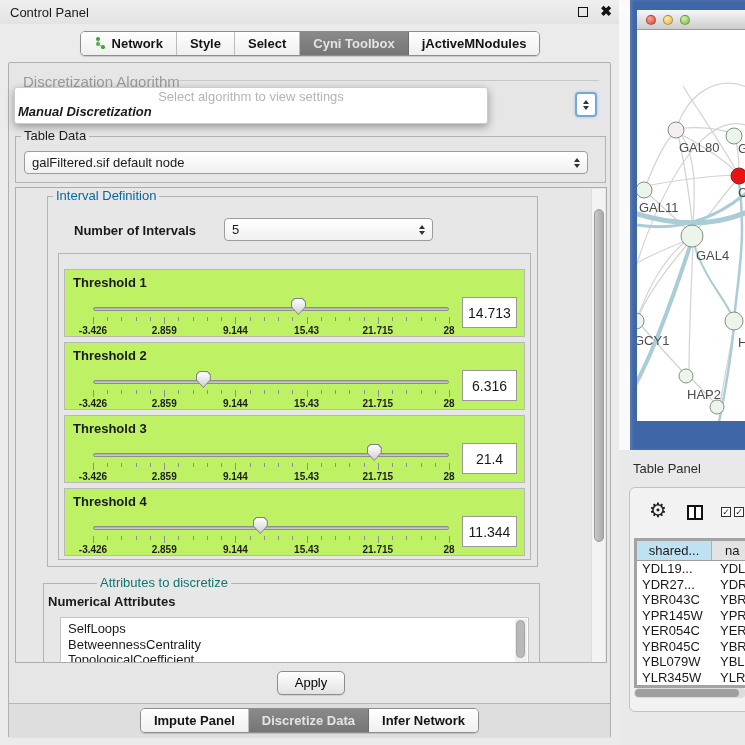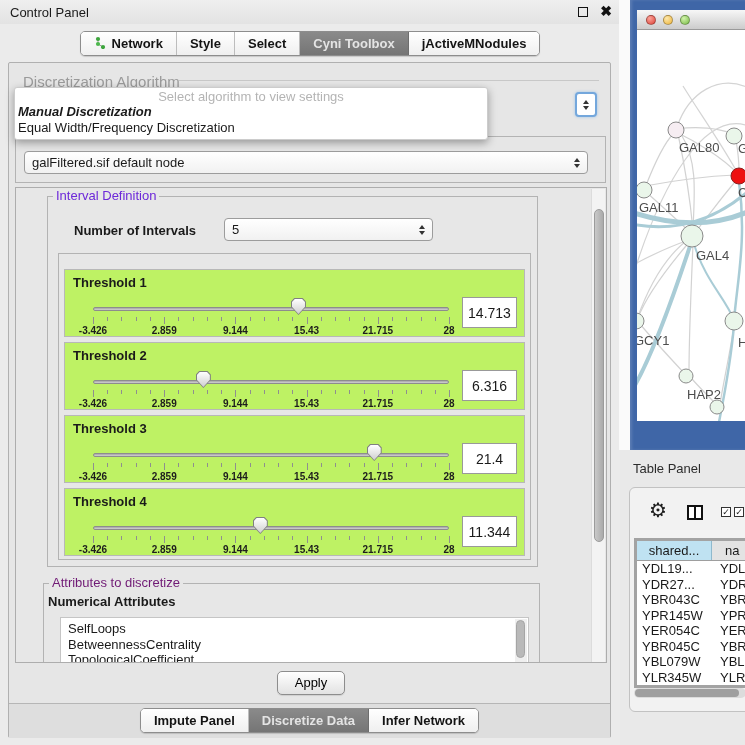--- a/index.html
+++ b/index.html
@@ -52,21 +52,21 @@
 
   #scroll-panel { position:absolute; left:6px; top:124px; width:592px; height:476px;
     border:1px solid #adadad; background:#e7e7e7; overflow:hidden; }
   #scroll-panel .group-title { background:#e7e7e7; }
 
   #v-scrollbar { position:absolute; right:1px; top:1px; width:14px; height:473px; background:#f3f3f3; border-left:1px solid #dcdcdc; }
   #v-thumb { position:absolute; left:2px; top:20px; width:10px; height:333px; background:linear-gradient(90deg,#c9c9c9,#aaaaaa);
     border:1px solid #9b9b9b; border-radius:6px; }
 
   #interval-group { left:31px; top:8px; width:491px; height:371px; }
-  .ig-title { color:#6d28d9; }
+  .ig-title { color:#0369a1; }
   .noi-label { position:absolute; left:26px; top:26px; font-size:13px; font-weight:bold; }
   #noi-combo { left:176px; top:21px; width:209px; }
 
   #thr-group { left:10px; top:56px; width:473px; height:307px; }
   .tg-title { color:#2424d8; }
   #thr-rows { position:absolute; left:5px; top:15px; right:5px; }
   .t-row { position:relative; height:68px; margin-bottom:5px; border:1px solid #b8b8b8; background:#bef264; }
   .t-label { position:absolute; left:8px; top:5px; font-size:13px; font-weight:bold; }
   .t-track { position:absolute; left:28px; top:37px; width:356px; height:4px;
     background:linear-gradient(#a6a6a6,#d2d2d2); border:1px solid #8d8d8d; border-radius:3px; }
@@ -76,21 +76,21 @@
   .t-thumb .i { position:absolute; left:1px; top:1px; right:1px; bottom:1px; background:linear-gradient(#ffffff,#cfcfcf);
     clip-path:polygon(22% 0,78% 0,100% 20%,100% 52%,50% 100%,0 52%,0 20%); }
   .t-tick { position:absolute; top:47px; width:1px; background:#8f8f8f; }
   .t-tick.minor { height:4px; }
   .t-tick.major { height:7px; }
   .t-ticklabel { position:absolute; top:55px; transform:translateX(-50%); font-size:10px; font-weight:bold; color:#1d1d1d; white-space:nowrap; }
   .t-value { position:absolute; right:7px; top:27px; width:55px; height:31px; background:#ffffff;
     border:1px solid #999999; display:flex; align-items:center; justify-content:center; font-size:14px; }
 
   #attr-group { left:27px; top:395px; width:497px; height:120px; }
-  .ag-title { color:#701a75; }
+  .ag-title { color:#0f766e;margin-left:48px; }
   .ag-heading { position:absolute; left:4px; top:10px; font-size:13px; font-weight:bold; }
   #attr-list { position:absolute; left:16px; top:33px; width:469px; height:84px; background:#ffffff;
     border:1px solid #c5c5c5; padding:3px 0 0 7px; overflow:hidden; }
   .attr-item { font-size:13px; line-height:15.5px; }
   .al-scroll { position:absolute; right:1px; top:1px; width:12px; height:80px; background:#efefef; }
   .al-thumb { position:absolute; left:1px; top:1px; width:9px; height:38px; background:#b9b9b9; border-radius:5px; border:1px solid #a5a5a5; }
 
   .apply-strip { position:absolute; left:6px; top:601px; width:592px; height:38px; }
   .apply-btn { display:block; margin:7px auto 0; width:68px; height:24px; border:1px solid #8d8d8d; border-radius:5px;
     background:linear-gradient(#ffffff,#e2e2e2); font-size:13px; text-align:center; line-height:22px;
@@ -175,21 +175,20 @@
     <div class="combo-frag">
       <span class="spin">
           <span class="arr-up"></span>
           <span class="arr-dn"></span>
         </span>
     </div>
 
     <div class="popup">
       <div class="popup-hint">Select algorithm to view settings</div>
       <div class="popup-opt bold">Manual Discretization</div>
-      <div class="popup-opt">Equal Width/Frequency Discretization</div>
     </div>
 
     <div id="td-group" class="group">
       <span class="group-title">Table Data</span>
       <div id="td-combo" class="combobox">
         <span>galFiltered.sif default node</span>
         <span class="spin">
             <span class="arr-up"></span>
             <span class="arr-dn"></span>
           </span>

